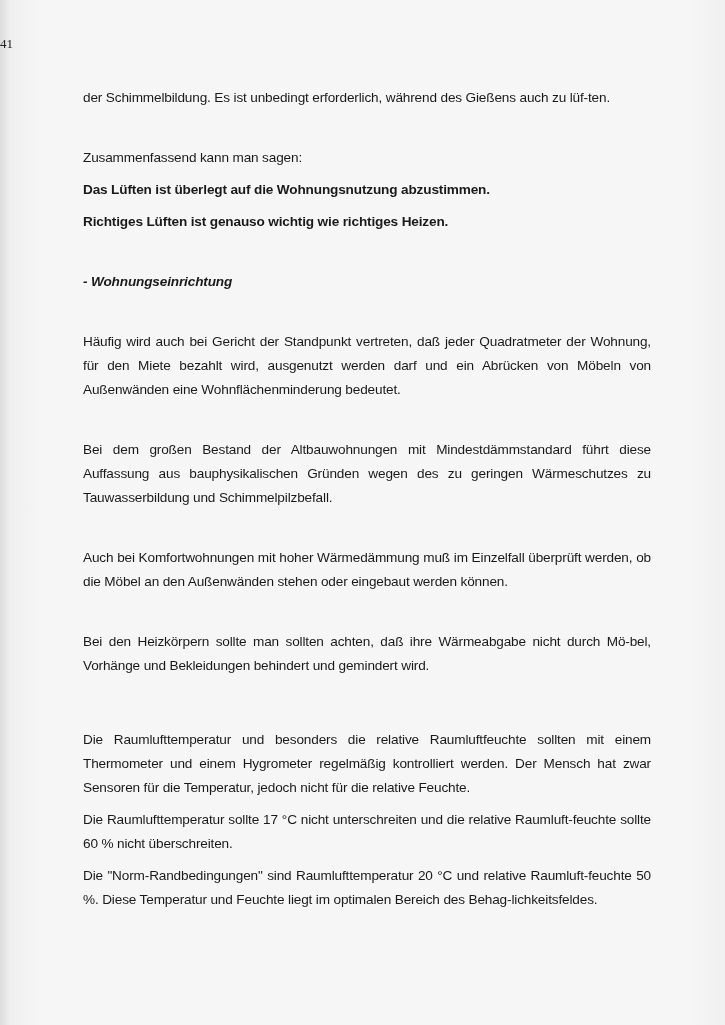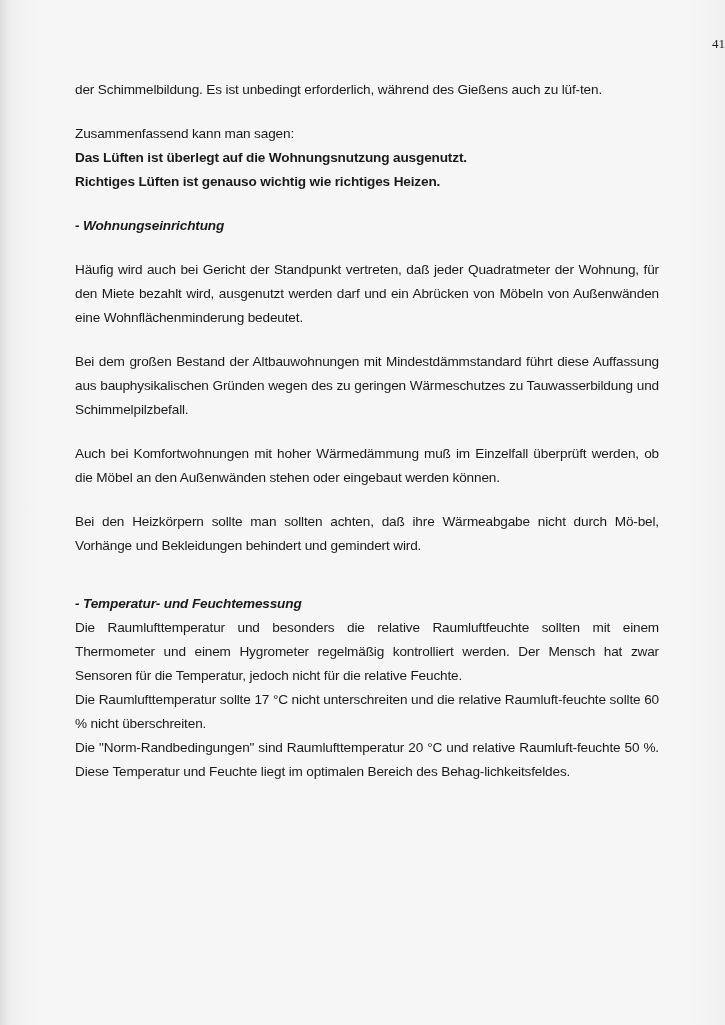--- a/index.html
+++ b/index.html
@@ -19,36 +19,36 @@
     position: absolute;
     left: 0; top: 0;
     width: 725px; height: 1025px;
     background: linear-gradient(to right, #dcdcdc 0px, #efefef 10px, #f6f6f6 40px, #f6f6f6 690px, #f0f0f0 725px);
   }
   .page-number {
     position: absolute;
     top: 36px;
     left: 0;
     width: 725px;
-    text-align: right;
+    text-align: left;
     font-family: "Liberation Serif", serif;
     font-size: 13px;
     color: #222;
   }
   .content {
     position: absolute;
     left: 75px;
     top: 78px;
     width: 584px;
     font-size: 13.6px;
     line-height: 24px;
     letter-spacing: -0.15px;
   }
   .content p {
-    margin: 0;
+    margin: 8px;
     text-align: justify;
   }
   .gap-lg { height: 20px; }
   .gap-md { height: 20px; }
   .bold { font-weight: bold; }
   .heading {
     font-weight: bold;
     font-style: italic;
   }
   .last-line-left { text-align-last: left; }
@@ -56,21 +56,21 @@
 </head>
 <body>
 
 <div class="page">
   <div class="page-number">41</div>
 
   <div class="content">
     <p class="last-line-left">der Schimmelbildung. Es ist unbedingt erforderlich, während des Gießens auch zu lüf-ten.</p>
     <div class="gap-lg"></div>
     <p>Zusammenfassend kann man sagen:</p>
-    <p class="bold">Das Lüften ist überlegt auf die Wohnungsnutzung ausgenutzt.</p>
+    <p class="bold">Das Lüften ist überlegt auf die Wohnungsnutzung abzustimmen.</p>
     <p class="bold">Richtiges Lüften ist genauso wichtig wie richtiges Heizen.</p>
     <div class="gap-md"></div>
 
     <section>
       <p class="heading">- Wohnungseinrichtung</p>
       <div class="gap-md"></div>
       <p class="last-line-left">Häufig wird auch bei Gericht der Standpunkt vertreten, daß jeder Quadratmeter der Wohnung, für den Miete bezahlt wird, ausgenutzt werden darf und ein Abrücken von Möbeln von Außenwänden eine Wohnflächenminderung bedeutet.</p>
       <div class="gap-md"></div>
       <p class="last-line-left">Bei dem großen Bestand der Altbauwohnungen mit Mindestdämmstandard führt diese Auffassung aus bauphysikalischen Gründen wegen des zu geringen Wärmeschutzes zu Tauwasserbildung und Schimmelpilzbefall.</p>
       <div class="gap-md"></div>
@@ -78,19 +78,18 @@
     </section>
     <div class="gap-md"></div>
 
     <section>
       <p class="last-line-left">Bei den Heizkörpern sollte man sollten achten, daß ihre Wärmeabgabe nicht durch Mö-bel, Vorhänge und Bekleidungen behindert und gemindert wird.</p>
     </section>
     <div class="gap-md"></div>
     <div style="height:14px"></div>
 
     <section>
-      <p class="heading">- Temperatur- und Feuchtemessung</p>
       <p class="last-line-left">Die Raumlufttemperatur und besonders die relative Raumluftfeuchte sollten mit einem Thermometer und einem Hygrometer regelmäßig kontrolliert werden. Der Mensch hat zwar Sensoren für die Temperatur, jedoch nicht für die relative Feuchte.</p>
       <p class="last-line-left">Die Raumlufttemperatur sollte 17 °C nicht unterschreiten und die relative Raumluft-feuchte sollte 60 % nicht überschreiten.</p>
       <p class="last-line-left">Die "Norm-Randbedingungen" sind Raumlufttemperatur 20 °C und relative Raumluft-feuchte 50 %. Diese Temperatur und Feuchte liegt im optimalen Bereich des Behag-lichkeitsfeldes.</p>
     </section>
   </div>
 </div>
 
 </body></html>

